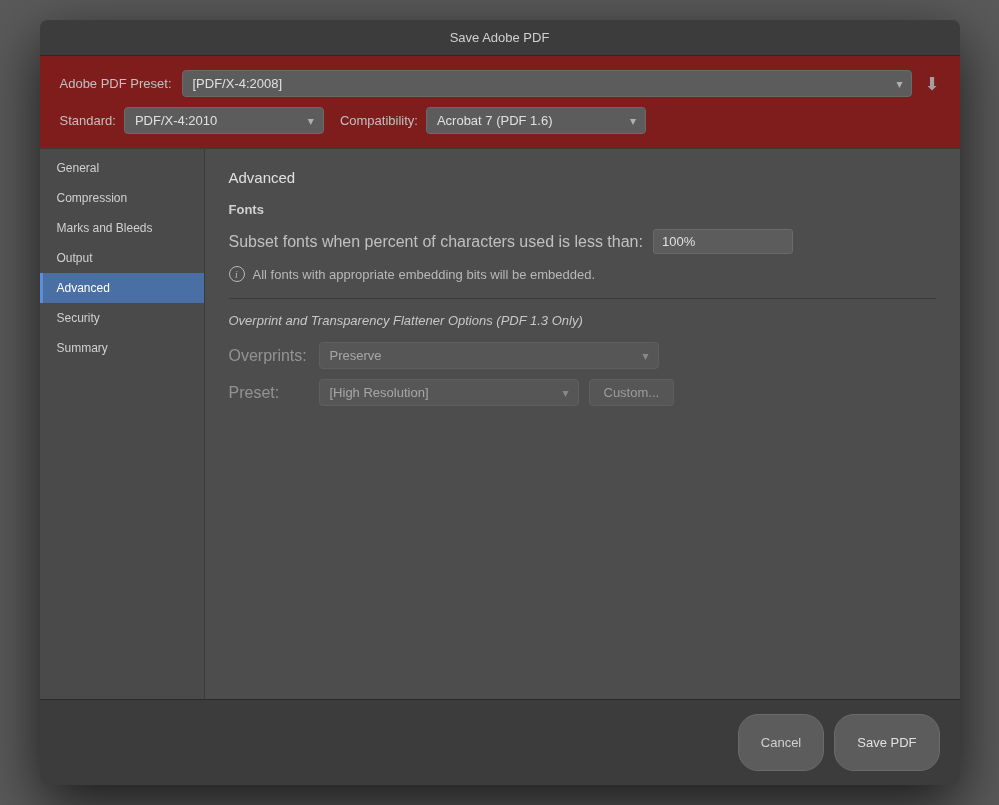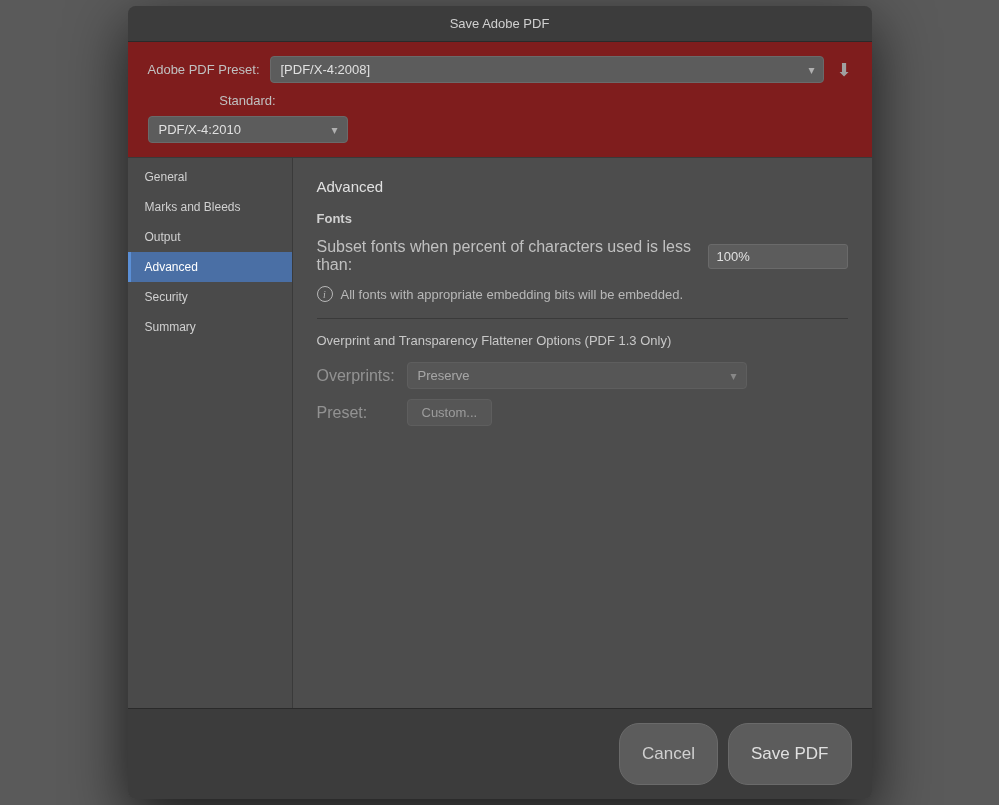--- a/index.html
+++ b/index.html
@@ -13,21 +13,21 @@
       display: flex;
       align-items: center;
       justify-content: center;
       width: 999px;
       height: 805px;
       font-family: -apple-system, BlinkMacSystemFont, 'Helvetica Neue', Arial, sans-serif;
       font-size: 13px;
     }
 
     .dialog {
-      width: 744px;
+      width: 920px;
       background: #4a4a4a;
       border-radius: 8px;
       box-shadow: 0 20px 60px rgba(0,0,0,0.7);
       overflow: hidden;
       display: flex;
       flex-direction: column;
     }
 
     .title-bar {
       background: #3c3c3c;
@@ -97,21 +97,20 @@
     .standard-row {
       display: flex;
       align-items: center;
       gap: 16px;
     }
 
     .standard-group {
       display: flex;
       align-items: center;
       gap: 8px;
-      flex-direction: column;
     }
 
     .standard-label {
       color: #c0c0c0;
       font-size: 13px;
       white-space: nowrap;
     }
 
     .standard-group .select-wrapper {
       width: 200px;
@@ -223,20 +222,21 @@
       color: #b8b8b8;
       margin-right: 8px;
       flex-shrink: 0;
       font-family: Georgia, serif;
     }
 
     .overprint-section-title {
       color: #c8c8c8;
       font-size: 13px;
       margin-bottom: 14px;
+      font-style: italic;
     }
 
     .overprint-row {
       display: flex;
       align-items: center;
       margin-bottom: 10px;
       opacity: 0.6;
     }
 
     .overprint-label {
@@ -298,21 +298,21 @@
       align-items: center;
       padding: 14px 20px;
       background: #3c3c3c;
       border-top: 1px solid #2a2a2a;
       gap: 10px;
     }
 
     .btn {
       padding: 20px 22px;
       border-radius: 20px;
-      font-size: 17px;
+      font-size: 13px;
       cursor: pointer;
       border: 1px solid #6a6a6a;
     }
 
     .btn-cancel {
       background: #5c5c5c;
       color: #d0d0d0;
     }
 
     .btn-save {
@@ -352,28 +352,41 @@
       <div class="standard-group">
         <span class="standard-label">Standard:</span>
         <div class="select-wrapper">
           <select>
             <option>PDF/X-4:2010</option>
             <option>PDF/X-1a:2001</option>
             <option>None</option>
           </select>
         </div>
       </div>
+      <div class="compat-group">
+        <span class="compat-label">Compatibility:</span>
+        <div class="select-wrapper compat-group" style="width:220px;">
+          <select>
+            <option>Acrobat 7 (PDF 1.6)</option>
+            <option>Acrobat 5 (PDF 1.4)</option>
+            <option>Acrobat 6 (PDF 1.5)</option>
+          </select>
+        </div>
+      </div>
     </div>
   </div>
 
   <div class="main-section">
 
     <div class="sidebar">
       <div class="sidebar-item">
         <span>General</span>
+      </div>
+      <div class="sidebar-item">
+        <span>Compression</span>
       </div>
       <div class="sidebar-item">
         <span>Marks and Bleeds</span>
       </div>
       <div class="sidebar-item">
         <span>Output</span>
       </div>
       <div class="sidebar-item active">
         <span>Advanced</span>
       </div>
@@ -408,20 +421,27 @@
           <select>
             <option>Preserve</option>
             <option>Discard</option>
           </select>
         </div>
       </div>
 
       <div class="overprint-row">
         <span class="overprint-label">Preset:</span>
         <div class="preset-row-inner">
+          <div class="overprint-select-wrapper" style="width:260px;">
+            <select>
+              <option>[High Resolution]</option>
+              <option>[Medium Resolution]</option>
+              <option>[Low Resolution]</option>
+            </select>
+          </div>
           <button class="custom-btn">Custom...</button>
         </div>
       </div>
 
     </div>
   </div>
 
   <div class="bottom-bar">
     <button class="btn btn-cancel">Cancel</button>
     <button class="btn btn-save">Save PDF</button>

